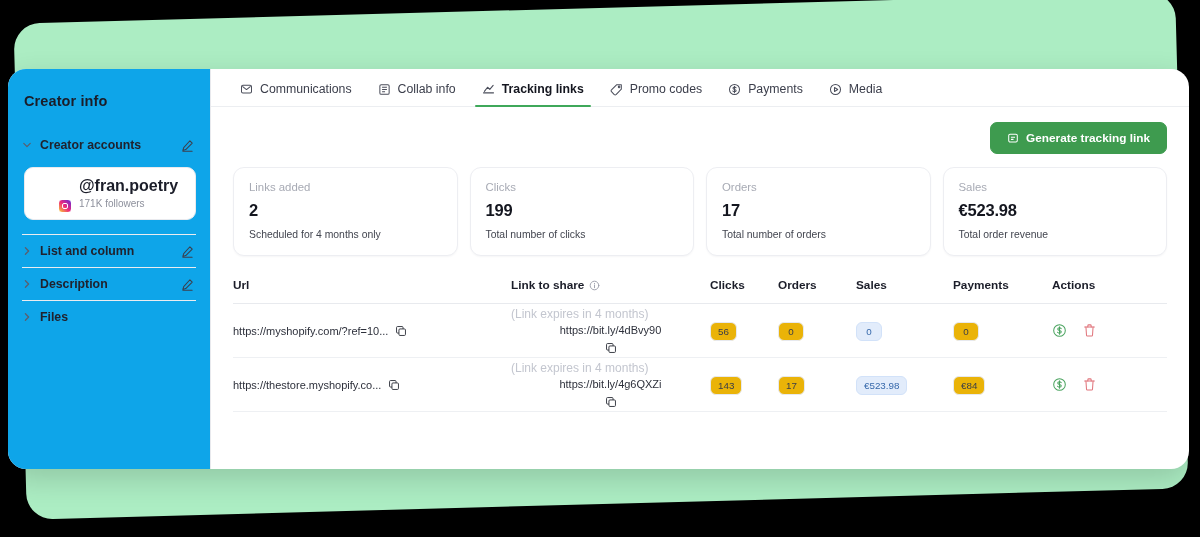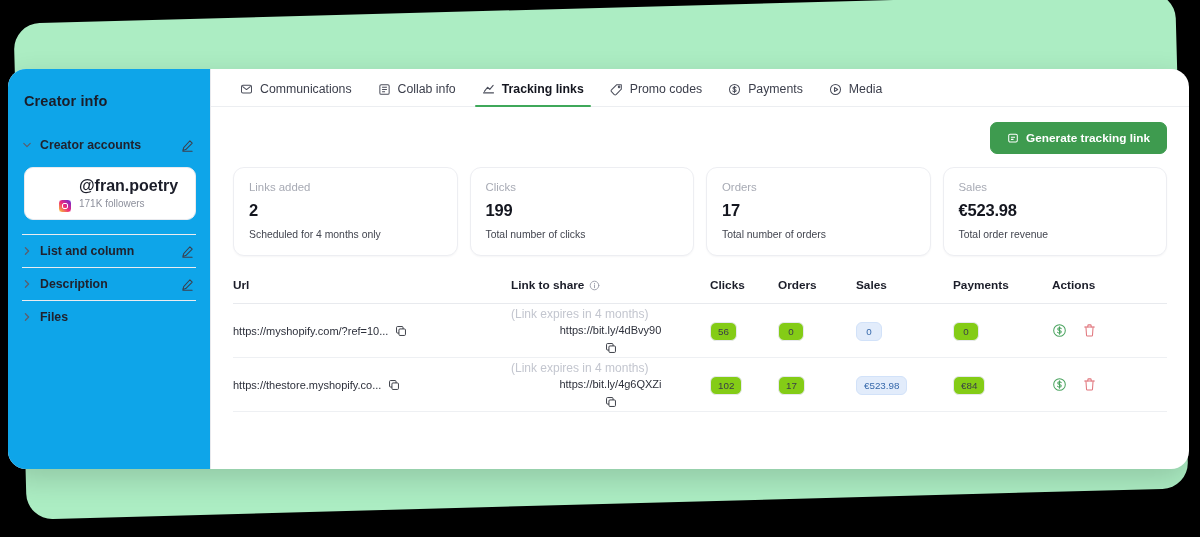--- a/index.html
+++ b/index.html
@@ -205,21 +205,21 @@
   .copy-ico svg { display: block; width: 100%; height: 100%; }
 
   .share-note { font-size: 12px; color: #c3c6cf; margin-bottom: 3px; }
   .share-line { display: flex; align-items: center; gap: 6px; flex-direction: column; }
   .share-text { font-size: 11px; color: #2d303b; white-space: nowrap; }
 
   .pill {
     display: inline-flex; align-items: center; justify-content: center;
     min-width: 26px; height: 19px; padding: 0 7px;
     border: 1px solid #e7e9ee; border-radius: 6px;
-    font-size: 9.8px; color: #3a3d48; background: #84cc16;
+    font-size: 9.8px; color: #3a3d48; background: #eab308;
   }
   .pill.blue {
     background: #e2ecfb; border-color: #d2e2f9; color: #3769ab;
   }
 
   .actions { display: flex; align-items: center; gap: 15px; }
   .act-ico { width: 15px; height: 15px; cursor: pointer; }
   .act-ico svg { display: block; width: 100%; height: 100%; }
   .act-pay { color: #4aa35f; }
   .act-del { color: #e0737a; }
@@ -497,21 +497,21 @@
               <div class="share-line">
                 <span class="share-text">https://bit.ly/4g6QXZi</span>
                 <span class="copy-ico">
                   <svg viewBox="0 0 14 14" fill="none" stroke="currentColor" stroke-width="1.1" stroke-linejoin="round">
                       <rect x="1.8" y="1.8" width="7.6" height="7.6" rx="1.2"></rect>
                       <rect x="4.6" y="4.6" width="7.6" height="7.6" rx="1.2" fill="#fff"></rect>
                     </svg>
                 </span>
               </div>
             </div>
-            <div class="c-clicks"><span class="pill">102</span></div>
+            <div class="c-clicks"><span class="pill">143</span></div>
             <div class="c-orders"><span class="pill">17</span></div>
             <div class="c-sales"><span class="pill blue">€523.98</span></div>
             <div class="c-pay"><span class="pill">€84</span></div>
             <div class="c-act">
               <div class="actions">
                 <span class="act-ico act-pay">
                   <svg viewBox="0 0 16 16" fill="none" stroke="currentColor" stroke-width="1.1" stroke-linecap="round">
                       <circle cx="8" cy="8" r="6.2"></circle>
                       <path d="M9.8 6a2.2 2.2 0 0 0-1.9-.9c-1.1 0-1.8.6-1.8 1.4 0 2 3.8.9 3.8 2.9 0 .9-.8 1.5-2 1.5a2.3 2.3 0 0 1-2-1M8 4.1v7.8"></path>
                     </svg>

